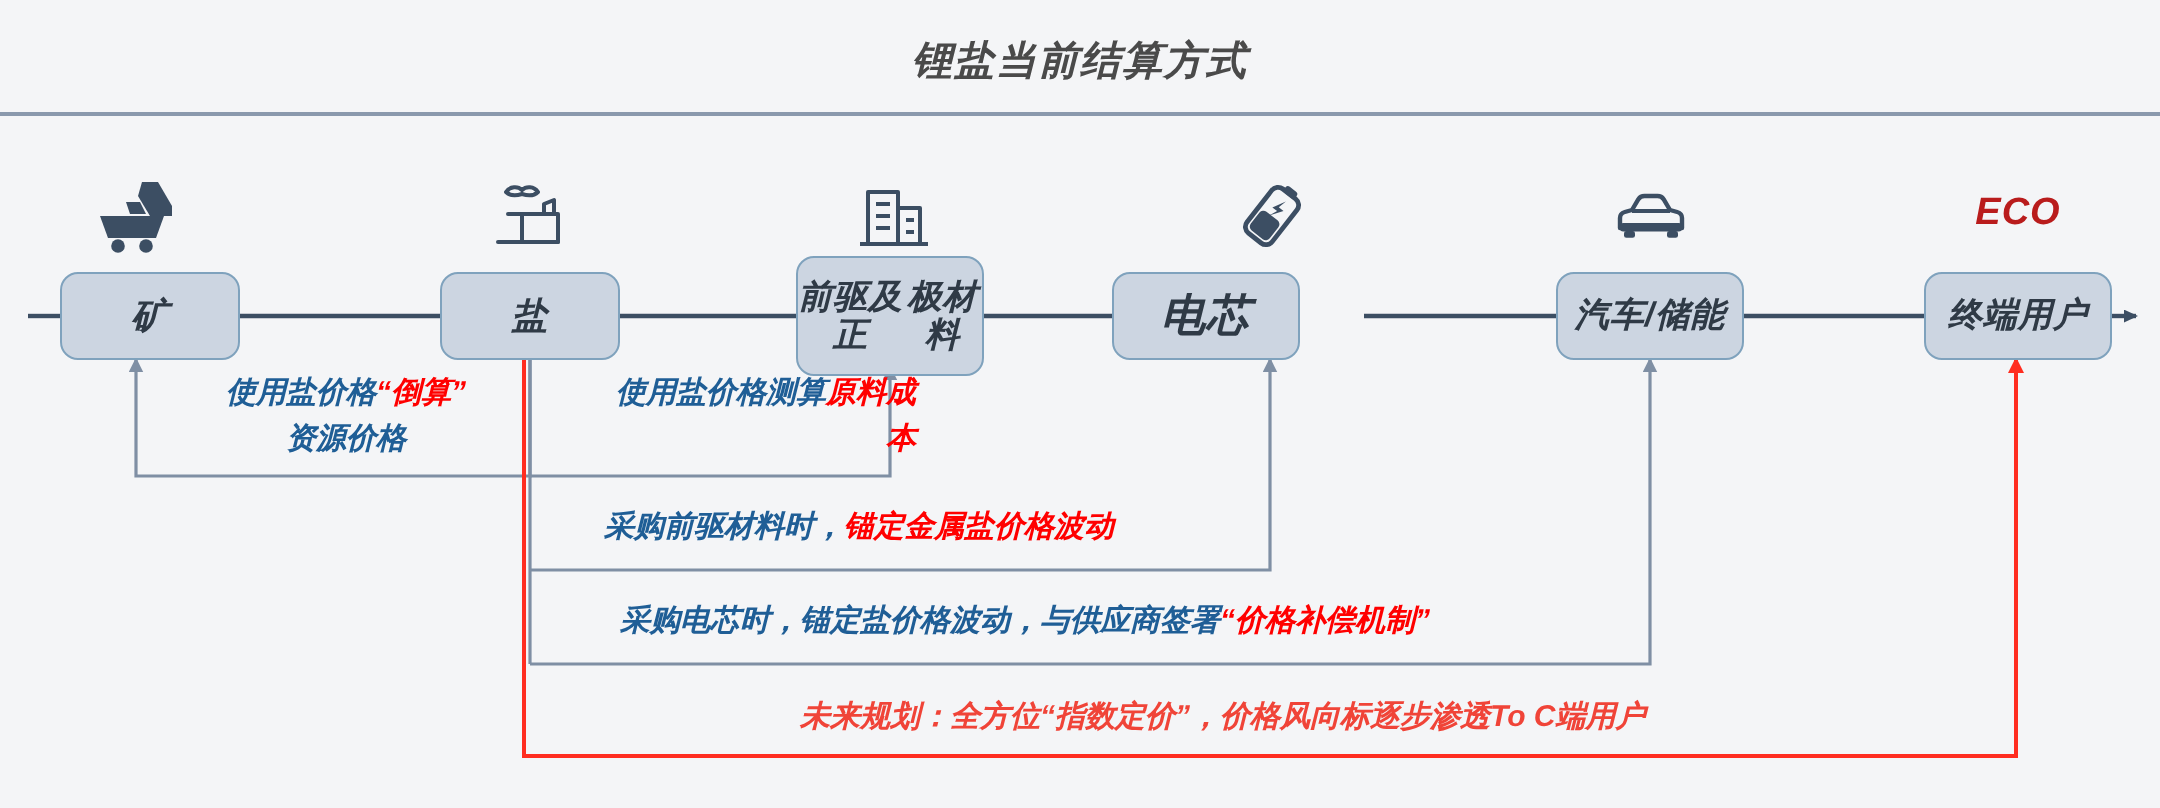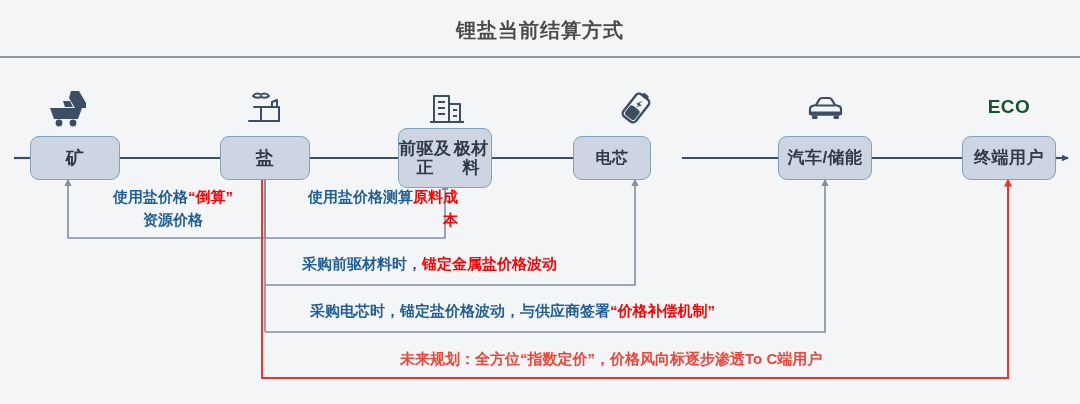--- a/index.html
+++ b/index.html
@@ -3,21 +3,21 @@
 <meta charset="utf-8">
 <style>
   html,body{margin:0;padding:0;}
   body{
     width:1080px;height:404px;
     background:#f4f5f7;
     font-family:"Liberation Sans","DejaVu Sans",sans-serif;
     overflow:hidden;
     position:relative;
   }
-  #stage{position:relative;width:1080px;height:404px;}
+  #stage{position:relative;width:1080px;height:404px;font-style:italic;}
 
   
   .header{
     position:absolute;left:0;top:0;width:1080px;height:58px;
     background:#f4f5f7;
     border-bottom:2px solid #8a99ad;
     box-sizing:border-box;
   }
   .header-title{
     position:absolute;left:0;top:17px;width:1080px;
@@ -45,21 +45,21 @@
   }
   .node span{display:block;}
 
   .icon{
     position:absolute;
     color:#3c4e63;
     display:flex;align-items:flex-end;justify-content:center;
   }
   .eco-label{
     position:absolute;
-    font-size:19px;font-weight:700;color:#14532d;
+    font-size:19px;font-weight:700;color:#b91c1c;
     letter-spacing:0.5px;
   }
 
   
   .anno{
     position:absolute;
     font-size:15px;font-weight:700;
     color:#1f5e96;
     white-space:nowrap;
     line-height:1.5;
@@ -170,21 +170,21 @@
   <div class="icon" style="left:612px;top:86px;width:48px;height:42px;">
     <svg width="46" height="40" viewBox="0 0 46 40" xmlns="http://www.w3.org/2000/svg">
       <g transform="rotate(38 23 20)">
         <rect x="15" y="6" width="16" height="28" rx="4" fill="none" stroke="#3c4e63" stroke-width="2.4"></rect>
         <rect x="19.5" y="3" width="7" height="4" rx="1.5" fill="#3c4e63"></rect>
         <rect x="17" y="20" width="12" height="12" rx="2.5" fill="#3c4e63"></rect>
         <path d="M24 10 L20.5 16.5 L23.5 16.5 L21.5 21 L26 14.5 L23 14.5 Z" fill="#3c4e63"></path>
       </g>
     </svg>
   </div>
-  <div class="node" style="left:573px;top:136px;width:78px;height:44px;font-size:16px;">
+  <div class="node" style="left:556px;top:136px;width:94px;height:44px;font-size:22px;">
     <span>电芯</span>
   </div>
 
   <div class="icon" style="left:801px;top:88px;width:48px;height:40px;">
     <svg width="46" height="38" viewBox="0 0 46 38" fill="#3c4e63" xmlns="http://www.w3.org/2000/svg">
       <path d="M8 24 L8 19 c0-1.6 1-2.6 2.4-3 L14 15 l3.2-5.4 c0.7-1.1 1.7-1.6 3-1.6 h6.6 c1.3 0 2.3 0.5 3 1.6 L33 15 l3.6 1 c1.4 0.4 2.4 1.4 2.4 3 v5 z" fill="none" stroke="#3c4e63" stroke-width="2.2" stroke-linejoin="round"></path>
       <rect x="8" y="21.5" width="31" height="4.2" rx="1.6"></rect>
       <rect x="10" y="25.5" width="5.5" height="3.4" rx="1.2"></rect>
       <rect x="31.5" y="25.5" width="5.5" height="3.4" rx="1.2"></rect>
       <line x1="14" y1="15.5" x2="33" y2="15.5" stroke="#3c4e63" stroke-width="2"></line>

